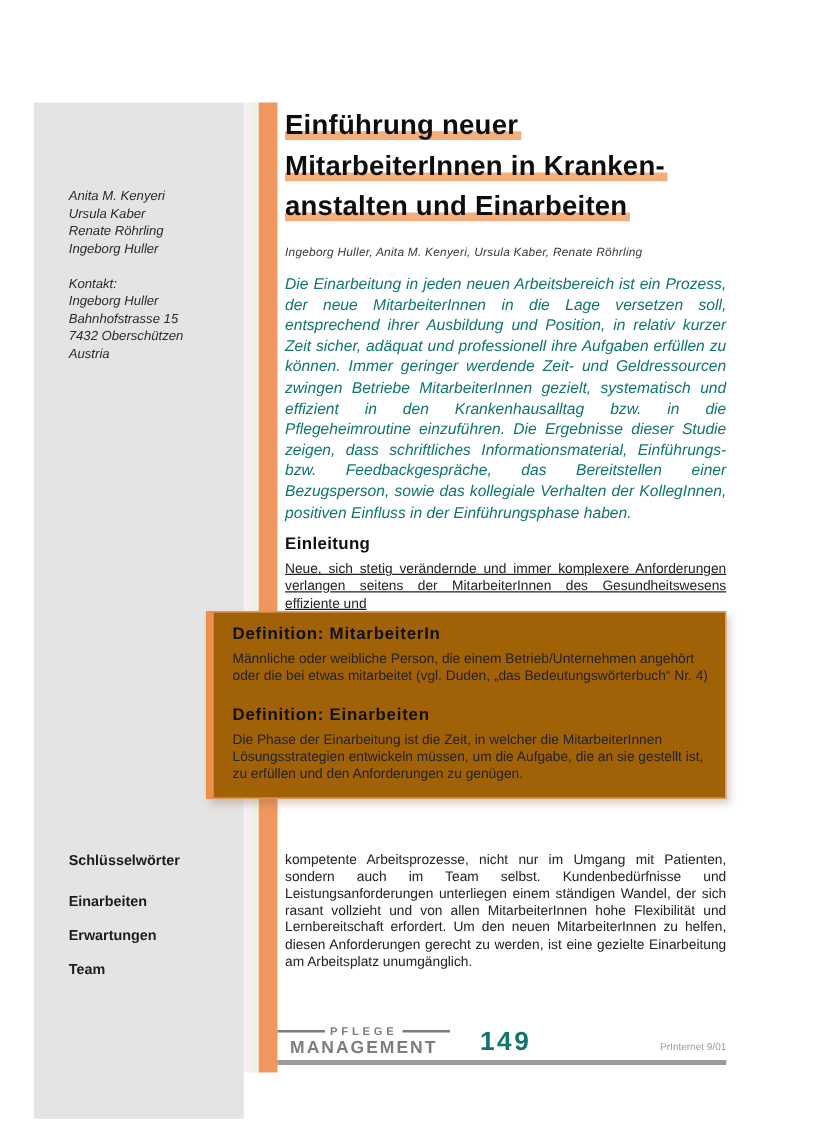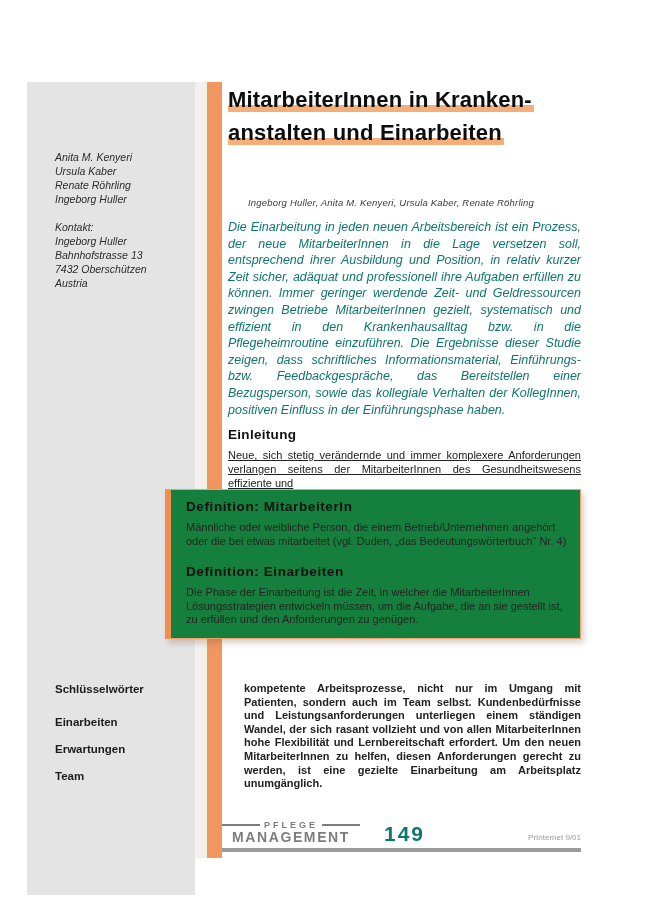--- a/index.html
+++ b/index.html
@@ -24,46 +24,46 @@
 
   
   .title-block { position:absolute; left:228px; top:84px; width:360px;
     font-size:22px; font-weight:bold; color:#0d0d0d; line-height:32.5px; letter-spacing:0.2px; }
   .title-line span {
     background-image:linear-gradient(#f4ae79,#f4ae79);
     background-size:100% 7px; background-position:0 92%; background-repeat:no-repeat;
     padding:0 2px 2px 0;
   }
   .byline { position:absolute; left:228px; top:197px; width:353px;
-    font-size:9.5px; font-style:italic; color:#3a3a3a; letter-spacing:0.2px;margin-left:20px; }
+    font-size:9.5px; font-style:italic; color:#3a3a3a; letter-spacing:0.2px; }
 
   
   .abstract { position:absolute; left:228px; top:219px; width:353px;
     font-size:12.5px; line-height:16.6px; font-style:italic; color:#0f766e;
     text-align:justify; }
 
   
   .sec-title { position:absolute; left:228px; top:427px; font-size:13.5px; font-weight:bold; color:#111; letter-spacing:0.3px; }
   .sec-text  { position:absolute; left:228px; top:449px; width:353px;
     font-size:11px; line-height:13.8px; text-align:justify; color:#222;text-decoration:underline; }
 
   
   .def-box { position:absolute; left:165px; top:489px; width:381px; z-index:5;
-    background:#15803d; border:1px solid #f0a06a; border-left:6px solid #ee8f4f;
+    background:#a16207; border:1px solid #f0a06a; border-left:6px solid #ee8f4f;
     box-shadow:3px 4px 6px rgba(120,85,60,0.28);
     padding:9px 13px 11px 15px; }
   .def-title { font-size:13.5px; font-weight:bold; color:#111; letter-spacing:0.6px; margin:0 0 7px 0; }
   .def-title.second { margin-top:16px; }
   .def-text { font-size:11px; line-height:13.6px; color:#222; margin:0; text-align:left; }
   .def-text + .def-text { margin-top:5px; }
 
   
   .body-text { position:absolute; left:228px; top:682px; width:353px;
     font-size:11px; line-height:13.6px; text-align:justify; color:#222; }
-  .body-text p { margin:0 0 4px 16px;font-weight:bold; }
+  .body-text p { margin:0 0 4px 0; }
 
   
   .footer { position:absolute; left:222px; top:820px; width:359px; }
   .footer-row { display:flex; align-items:flex-end; }
   .logo { width:138px; color:#7d7d7d; }
   .logo-top-row { display:flex; align-items:center;justify-content:space-between; }
   .logo-rule { flex:1; height:2px; background:#7d7d7d; }
   .logo-top { font-size:9px; font-weight:bold; letter-spacing:3px; padding:0 4px; }
   .logo-bottom { font-size:14px; font-weight:bold; letter-spacing:1.6px; margin-top:-1px; text-align:center; }
   .page-num { font-size:21px; font-weight:bold; color:#0f766e; margin-left:24px; letter-spacing:2px; line-height:1; padding-bottom:1px; }
@@ -83,33 +83,34 @@
   <div class="authors-block">
     <div>Anita M. Kenyeri</div>
     <div>Ursula Kaber</div>
     <div>Renate Röhrling</div>
     <div>Ingeborg Huller</div>
   </div>
 
   <div class="contact-block">
     <div>Kontakt:</div>
     <div>Ingeborg Huller</div>
-    <div>Bahnhofstrasse 13</div>
+    <div>Bahnhofstrasse 15</div>
     <div>7432 Oberschützen</div>
     <div>Austria</div>
   </div>
 
   <div class="kw-title">Schlüsselwörter</div>
   <div class="kw-list">
     <div>Einarbeiten</div>
     <div>Erwartungen</div>
     <div>Team</div>
   </div>
 
   <div class="title-block">
+    <div class="title-line"><span>Einführung neuer</span></div>
     <div class="title-line"><span>MitarbeiterInnen in Kranken-</span></div>
     <div class="title-line"><span>anstalten und Einarbeiten</span></div>
   </div>
 
   <div class="byline">Ingeborg Huller, Anita M. Kenyeri, Ursula Kaber, Renate Röhrling</div>
 
   <div class="abstract">Die Einarbeitung in jeden neuen Arbeitsbereich ist ein Prozess, der neue MitarbeiterInnen in die Lage versetzen soll, entsprechend ihrer Ausbildung und Position, in relativ kurzer Zeit sicher, adäquat und professionell ihre Aufgaben erfüllen zu können. Immer geringer werdende Zeit- und Geldressourcen zwingen Betriebe MitarbeiterInnen gezielt, systematisch und effizient in den Krankenhausalltag bzw. in die Pflegeheimroutine einzuführen. Die Ergebnisse dieser Studie zeigen, dass schriftliches Informationsmaterial, Einführungs- bzw. Feedbackgespräche, das Bereitstellen einer Bezugsperson, sowie das kollegiale Verhalten der KollegInnen, positiven Einfluss in der Einführungsphase haben.</div>
 
   <div class="sec-title">Einleitung</div>
   <div class="sec-text">Neue, sich stetig verändernde und immer komplexere Anforderungen verlangen seitens der MitarbeiterInnen des Gesundheitswesens effiziente und</div>

